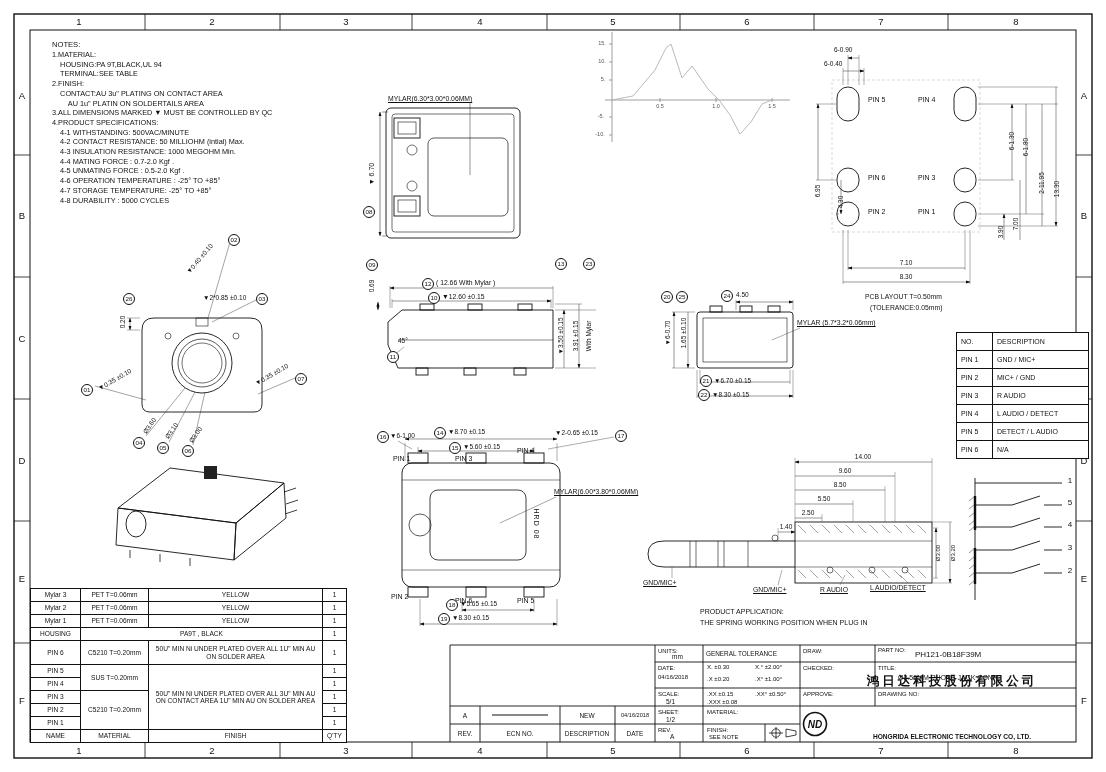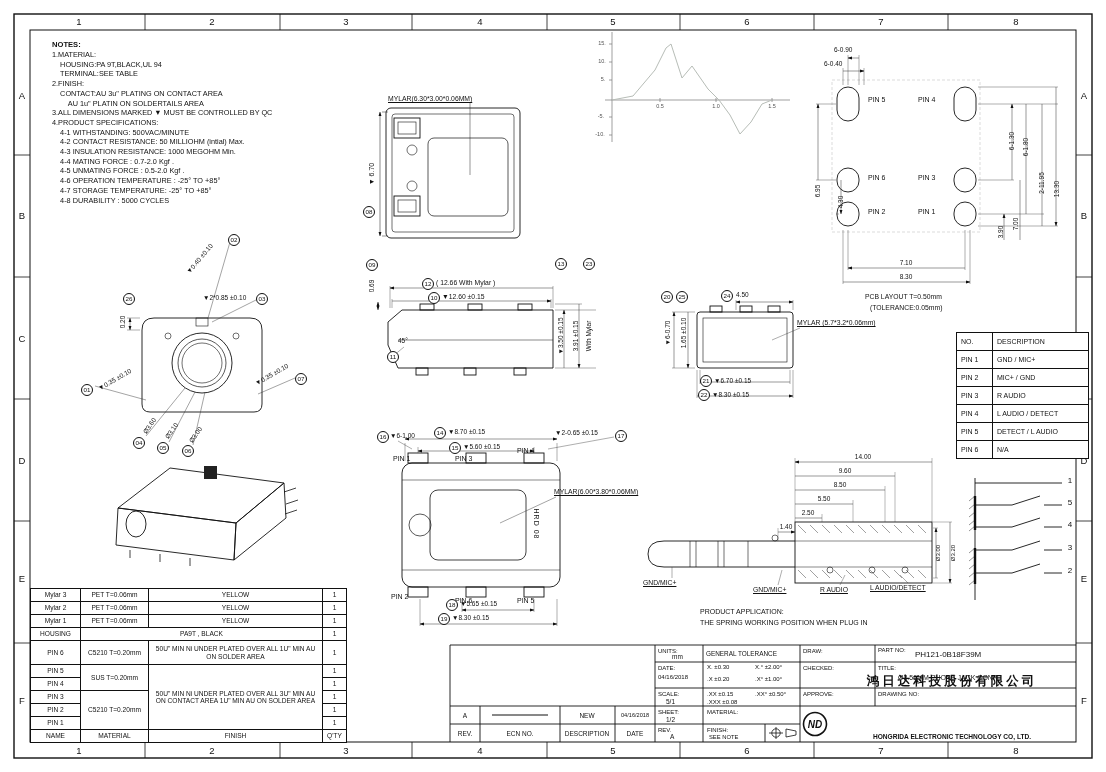--- a/index.html
+++ b/index.html
@@ -12,21 +12,21 @@
 .rot{transform:translate(-50%,-50%) rotate(-90deg);}
 .rot90{transform:translate(-50%,-50%) rotate(90deg);}
 .u{text-decoration:underline;text-underline-offset:1px;}
 .f55{font-size:5.5px;color:#555;}
 .f6{font-size:6px;}
 .f65{font-size:6.5px;}
 .f68{font-size:6.8px;}
 .f8{font-size:8px;}
 .flbl{position:absolute;font-size:9.5px;transform:translate(-50%,-50%);z-index:2;}
 .bal{position:absolute;width:12px;height:12px;border:1px solid #111;border-radius:50%;font-size:6.2px;display:flex;align-items:center;justify-content:center;transform:translate(-50%,-50%);background:#fff;z-index:3;line-height:1;}
-.notes-title{position:absolute;left:52px;top:40px;font-size:7.6px;z-index:2;font-weight:bold;}
+.notes-title{position:absolute;left:52px;top:40px;font-size:7.6px;z-index:2;}
 .notes-body{position:absolute;left:52px;top:50px;font-size:7.3px;line-height:1.33;white-space:pre;z-index:2;}
 table{border-collapse:collapse;position:absolute;z-index:2;background:#fff;table-layout:fixed;}
 td,th{border:1px solid #111;overflow:hidden;}
 .pin-table{left:956px;top:332px;width:132px;}
 .pin-table th,.pin-table td{font-size:7px;font-weight:normal;height:18px;padding:0 4px;text-align:left;}
 .mat-table{left:30px;top:588px;width:316px;}
 .mat-table td{font-size:6.6px;text-align:center;height:13px;line-height:1.08;padding:0 2px;}
 .mat-table td.tall{height:24px;}
 .tb-lbl{position:absolute;font-size:6px;z-index:2;color:#111;}
 .tb-val{position:absolute;font-size:6.5px;z-index:2;color:#111;}

